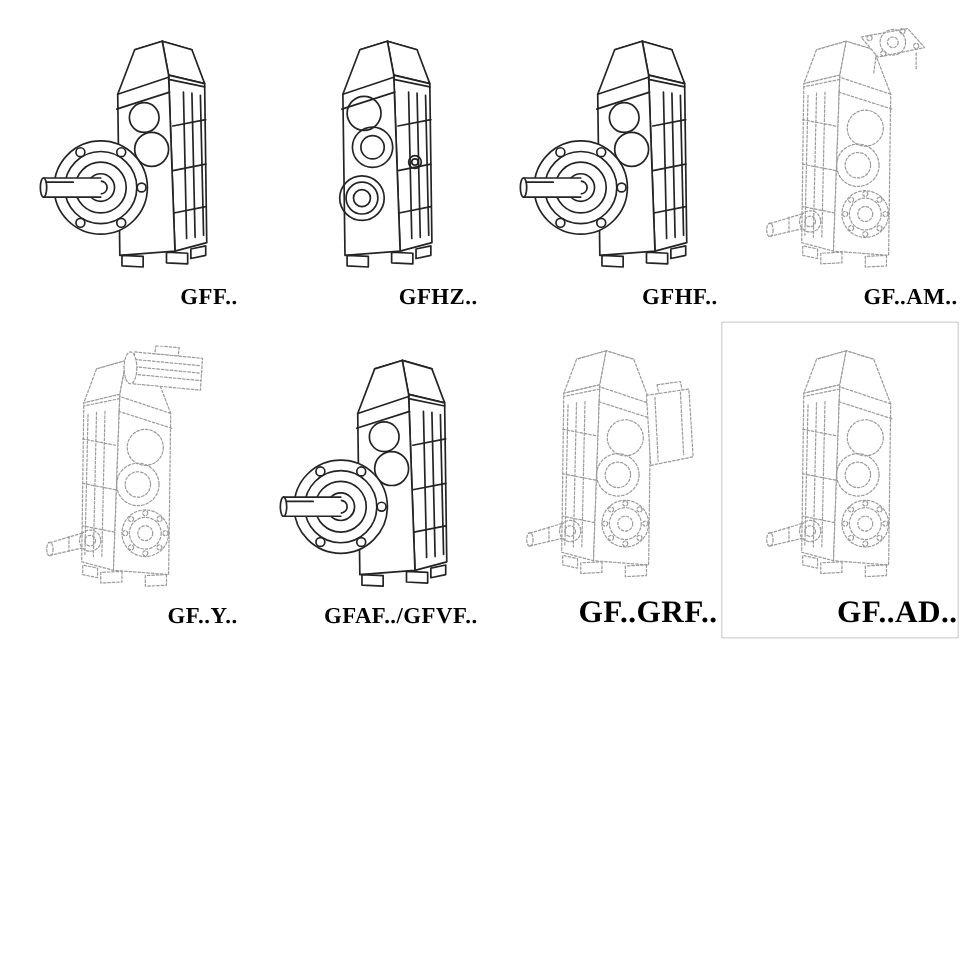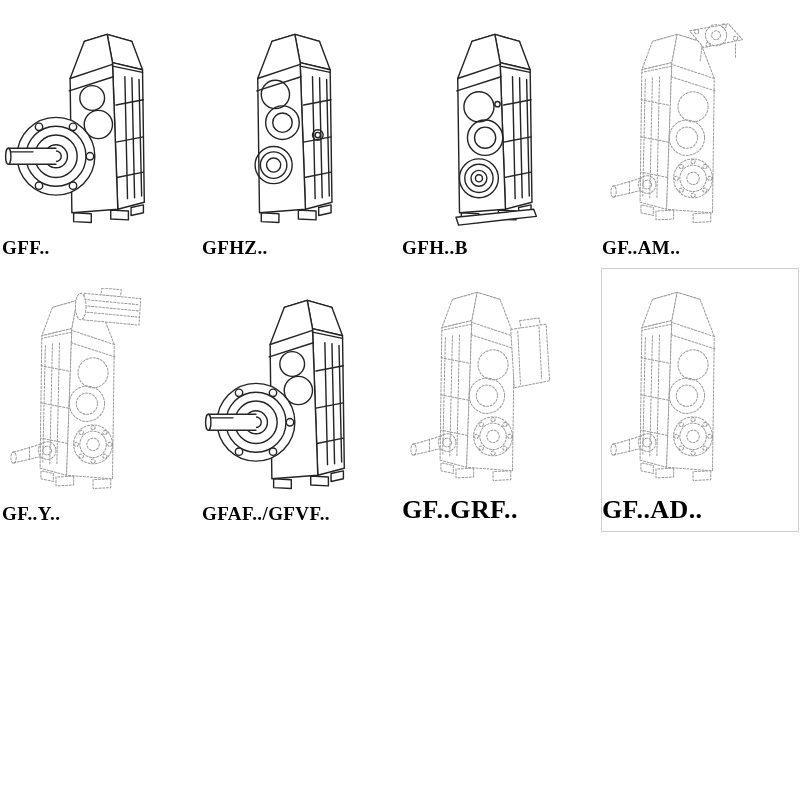--- a/index.html
+++ b/index.html
@@ -1,19 +1,19 @@
 <!DOCTYPE html>
 <html><head>
 <meta charset="utf-8">
 <style>
   html,body{margin:0;padding:0;background:#ffffff;}
   body{width:800px;height:800px;font-family:"Liberation Serif",serif;color:#000;overflow:hidden;}
   .page{width:800px;height:800px;}
   .grid{display:grid;grid-template-columns:repeat(4,1fr);grid-template-rows:repeat(3,1fr);width:800px;height:800px;}
-  .cell{margin:0;display:flex;flex-direction:column;align-items:flex-start;justify-content:flex-end;padding:4px 2px 8px;box-sizing:border-box;}
+  .cell{margin:0;display:flex;flex-direction:column;align-items:flex-end;justify-content:flex-end;padding:4px 2px 8px;box-sizing:border-box;}
   .draw{width:168px;height:212px;flex:0 0 auto;}
   .label{font-weight:bold;font-size:19px;letter-spacing:.4px;margin-top:3px;text-align:center;white-space:nowrap;}
   .big .label{font-size:26px;}
   .boxed{outline:1px solid #cfcfcf;outline-offset:-2px;}
   .ink{stroke:#242424;stroke-width:1.6;fill:none;stroke-linejoin:round;stroke-linecap:round;}
   .faded{stroke:#9b9b9b;stroke-width:1.15;stroke-dasharray:2.4 1.8;}
   .defs{position:absolute;width:0;height:0;overflow:hidden;}
 </style>
 </head>
 <body>
@@ -167,28 +167,28 @@
     </figure>
 
 
     <figure class="cell">
       <svg class="draw" viewBox="0 0 180 240">
           <use href="#var-top" class="ink"></use>
         </svg>
       <figcaption class="label">GFHZ..</figcaption>
     </figure>
 
-
-
-    <figure class="cell">
-      <svg class="draw" viewBox="0 0 180 240">
-          <use href="#var-foot" class="ink"></use>
-        </svg>
-      <figcaption class="label">GFH..B</figcaption>
-    </figure>
+    <figure class="cell">
+      <svg class="draw" viewBox="0 0 180 240">
+          <use href="#var-flange" class="ink"></use>
+        </svg>
+      <figcaption class="label">GFHF..</figcaption>
+    </figure>
+
+
 
     <figure class="cell">
       <svg class="draw" viewBox="0 0 180 240">
           <use href="#var-am" class="ink faded"></use>
         </svg>
       <figcaption class="label">GF..AM..</figcaption>
     </figure>
 
     <figure class="cell">
       <svg class="draw" viewBox="0 0 180 240">

